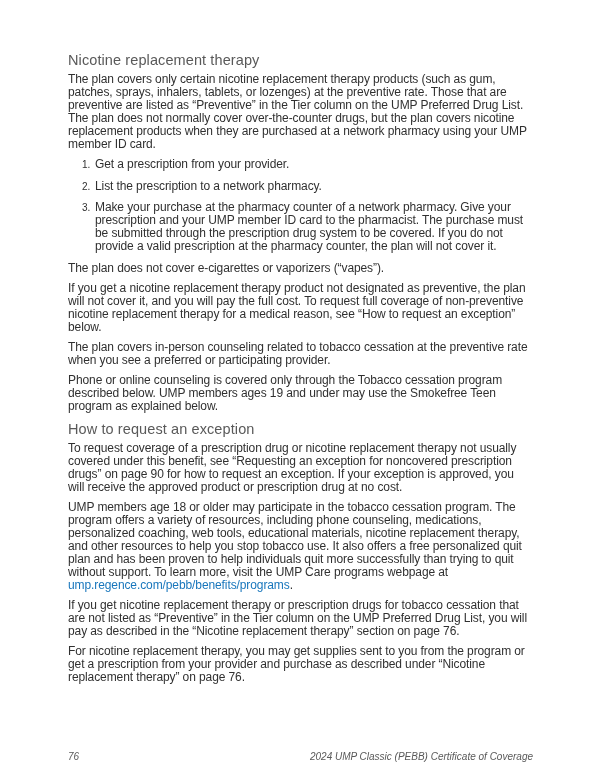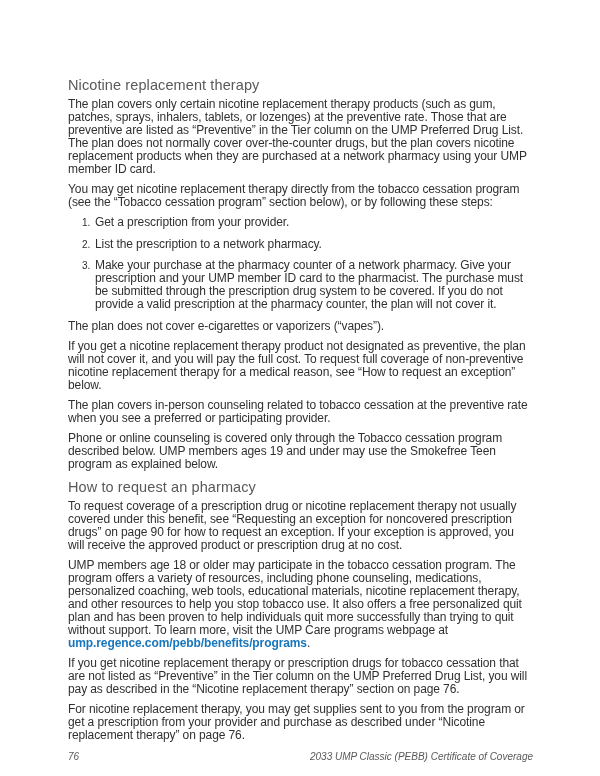--- a/index.html
+++ b/index.html
@@ -9,21 +9,21 @@
   }
   body {
     width: 600px;
     height: 776px;
     position: relative;
     overflow: hidden;
     font-family: "Liberation Sans", sans-serif;
   }
   .page {
     box-sizing: border-box;
-    padding: 76px 67px 0 68px;
+    padding: 51px 67px 0 68px;
   }
   .h-sec {
     font-size: 14.5px;
     font-weight: 400;
     color: var(--c-heading, #595959);
     margin: 0 0 4px 0;
     line-height: 18px;
     letter-spacing: 0.1px;
   }
   .h-next { margin-top: 6px; }
@@ -48,21 +48,21 @@
   }
   .step-text {
     flex: 1;
     font-size: 12px;
     line-height: 13px;
     letter-spacing: -0.1px;
     color: var(--c-body, #303030);
   }
   .link {
     color: var(--c-link, #1876bc);
-    font-weight: 700;
+    font-weight: 400;
     text-decoration: none;
     cursor: pointer;
   }
   .footer {
     position: absolute;
     left: 68px;
     right: 67px;
     bottom: 14px;
     display: flex;
     justify-content: space-between;
@@ -72,21 +72,20 @@
     align-items: flex-end;
   }
 </style>
 </head>
 <body>
 
 <div class="page">
 
   <h1 class="h-sec">Nicotine replacement therapy</h1>
   <p>The plan covers only certain nicotine replacement therapy products (such as gum, patches, sprays, inhalers, tablets, or lozenges) at the preventive rate. Those that are preventive are listed as “Preventive” in the Tier column on the UMP Preferred Drug List. The plan does not normally cover over-the-counter drugs, but the plan covers nicotine replacement products when they are purchased at a network pharmacy using your UMP member ID card.</p>
-  <p>You may get nicotine replacement therapy directly from the tobacco cessation program (see the “Tobacco cessation program” section below), or by following these steps:</p>
 
   <div class="steps">
     <div class="step">
       <span class="step-num">1.</span>
       <span class="step-text">Get a prescription from your provider.</span>
     </div>
     <div class="step">
       <span class="step-num">2.</span>
       <span class="step-text">List the prescription to a network pharmacy.</span>
     </div>
@@ -95,25 +94,25 @@
       <span class="step-text">Make your purchase at the pharmacy counter of a network pharmacy. Give your prescription and your UMP member ID card to the pharmacist. The purchase must be submitted through the prescription drug system to be covered. If you do not provide a valid prescription at the pharmacy counter, the plan will not cover it.</span>
     </div>
   </div>
 
   <p>The plan does not cover e-cigarettes or vaporizers (“vapes”).</p>
   <p>If you get a nicotine replacement therapy product not designated as preventive, the plan will not cover it, and you will pay the full cost. To request full coverage of non-preventive nicotine replacement therapy for a medical reason, see “How to request an exception” below.</p>
 
   <p>The plan covers in-person counseling related to tobacco cessation at the preventive rate when you see a preferred or participating provider.</p>
   <p>Phone or online counseling is covered only through the Tobacco cessation program described below. UMP members ages 19 and under may use the Smokefree Teen program as explained below.</p>
 
-  <h1 class="h-sec h-next">How to request an pharmacy</h1>
+  <h1 class="h-sec h-next">How to request an exception</h1>
   <p>To request coverage of a prescription drug or nicotine replacement therapy not usually covered under this benefit, see “Requesting an exception for noncovered prescription drugs” on page 90 for how to request an exception. If your exception is approved, you will receive the approved product or prescription drug at no cost.</p>
 
   <p><span>UMP members age 18 or older may participate in the tobacco cessation program. The program offers a variety of resources, including phone counseling, medications, personalized coaching, web tools, educational materials, nicotine replacement therapy, and other resources to help you stop tobacco use. It also offers a free personalized quit plan and has been proven to help individuals quit more successfully than trying to quit without support. To learn more, visit the UMP Care programs webpage at </span><a class="link">ump.regence.com/pebb/benefits/programs</a><span>.</span></p>
   <p>If you get nicotine replacement therapy or prescription drugs for tobacco cessation that are not listed as “Preventive” in the Tier column on the UMP Preferred Drug List, you will pay as described in the “Nicotine replacement therapy” section on page 76.</p>
   <p>For nicotine replacement therapy, you may get supplies sent to you from the program or get a prescription from your provider and purchase as described under “Nicotine replacement therapy” on page 76.</p>
 
 </div>
 
 <div class="footer">
   <span>76</span>
-  <span>2033 UMP Classic (PEBB) Certificate of Coverage</span>
+  <span>2024 UMP Classic (PEBB) Certificate of Coverage</span>
 </div>
 
 </body></html>

